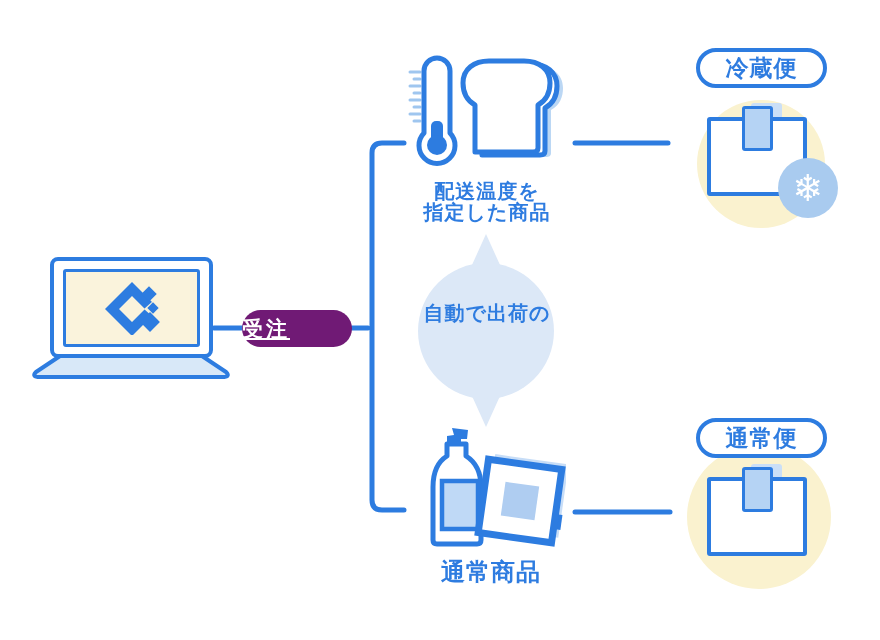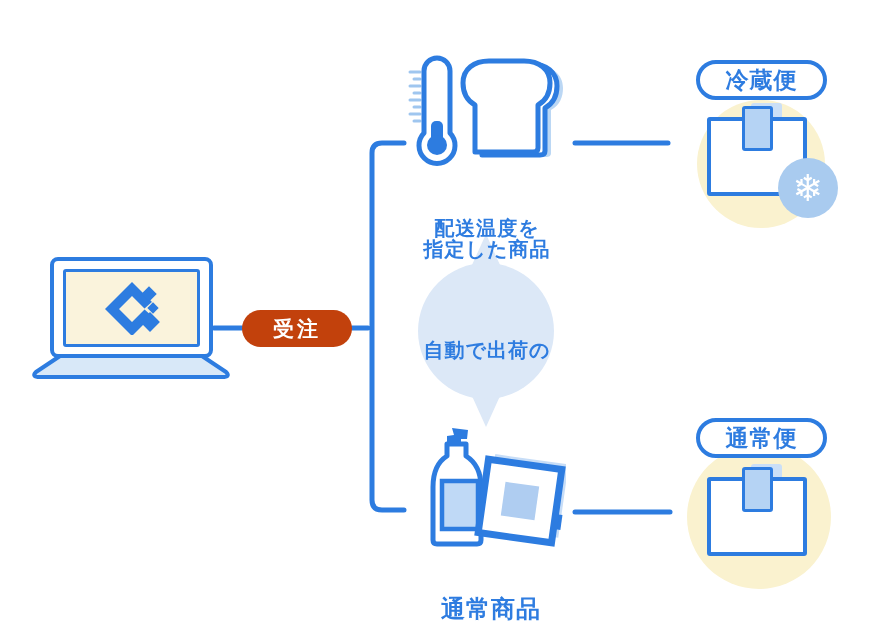--- a/index.html
+++ b/index.html
@@ -10,37 +10,37 @@
   }
   .abs{position:absolute;}
   svg{display:block;}
   
   #connectors{left:0;top:0;z-index:1;}
   
   .laptop-lid{left:50px;top:257px;width:163px;height:101px;border:4px solid #2D7CE0;border-radius:8px;background:#fff;z-index:2;box-sizing:border-box;}
   .laptop-screen{position:absolute;left:9px;top:8px;right:9px;bottom:7px;border:3px solid #2D7CE0;border-radius:3px;background:#FAF3DC;display:flex;align-items:center;justify-content:center;}
   .laptop-base{left:30px;top:353px;width:202px;height:28px;z-index:2;}
   
-  .order-pill{left:242px;top:310px;width:110px;height:37px;background:#c2410c;border-radius:19px;display:flex;align-items:center;justify-content:center;color:#fff;font-weight:bold;font-size:21px;letter-spacing:3px;z-index:3;}
+  .order-pill{left:242px;top:310px;width:110px;height:37px;background:#701a75;border-radius:19px;display:flex;align-items:center;justify-content:flex-start;color:#fff;font-weight:bold;font-size:21px;letter-spacing:3px;z-index:3;text-decoration:underline;}
   
   .top-icons{left:405px;top:54px;z-index:2;}
   .bottom-icons{left:426px;top:427px;z-index:2;}
   
-  .diagram-text{color:#2E7CE0;font-weight:bold;text-align:center;z-index:3;margin-top:37px;}
+  .diagram-text{color:#2E7CE0;font-weight:bold;text-align:center;z-index:3;}
   .top-product-text{left:399px;top:181px;width:176px;font-size:20px;line-height:21px;letter-spacing:1px;}
   .bottom-product-text{left:403px;top:556px;width:176px;font-size:24px;letter-spacing:1px;}
   
   .bubble-svg{left:402px;top:230px;z-index:2;}
   .bubble-text{left:394px;top:296px;width:186px;font-size:20px;line-height:34px;letter-spacing:1px;z-index:3;}
   
   .halo{background:#FAF2CF;border-radius:50%;z-index:1;}
   .halo-top{left:697px;top:100px;width:128px;height:128px;}
   .halo-bottom{left:687px;top:445px;width:144px;height:144px;}
   .delivery-pill{width:131px;height:40px;background:#fff;border:4px solid #2D7CE0;border-radius:24px;display:flex;align-items:center;justify-content:center;color:#2E7CE0;font-weight:bold;font-size:23px;letter-spacing:1px;z-index:5;box-sizing:border-box;}
-  .pill-top{left:696px;top:60px;}
+  .pill-top{left:696px;top:48px;}
   .pill-bottom{left:696px;top:418px;align-items:flex-end;}
   .parcel{width:100px;height:79px;background:#fff;border:4px solid #2D7CE0;border-radius:3px;z-index:3;box-sizing:border-box;}
   .parcel-top{left:707px;top:117px;}
   .parcel-bottom{left:707px;top:477px;}
   .tape-shadow{width:31px;height:44px;background:#CADFF7;border-radius:3px;z-index:2;}
   .tape{width:31px;height:45px;background:#B5D3F4;border:3px solid #2D7CE0;border-radius:3px;z-index:4;box-sizing:border-box;}
   .tape-top{left:742px;top:106px;}
   .tape-shadow-top{left:751px;top:103px;}
   .tape-bottom{left:742px;top:467px;}
   .tape-shadow-bottom{left:751px;top:464px;}

